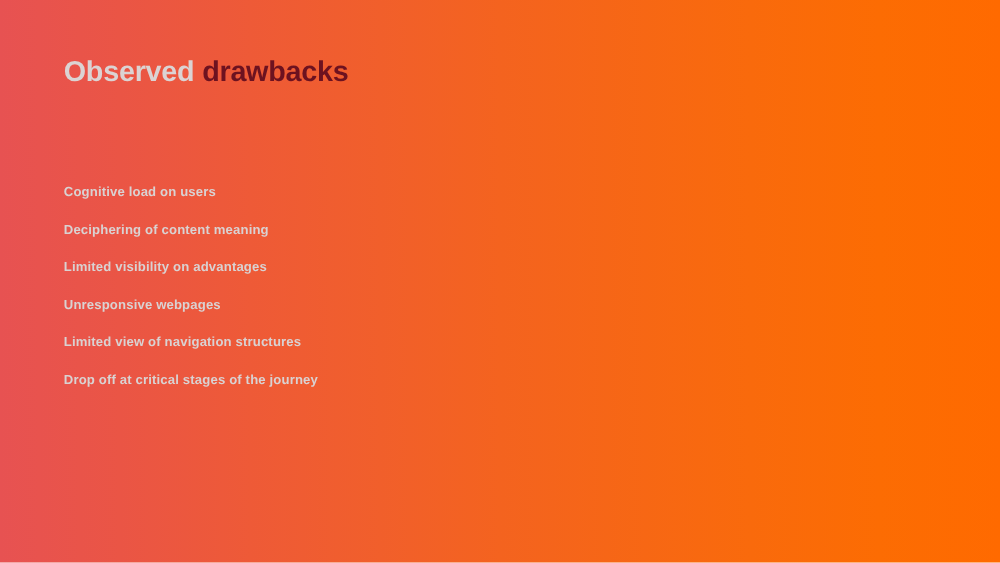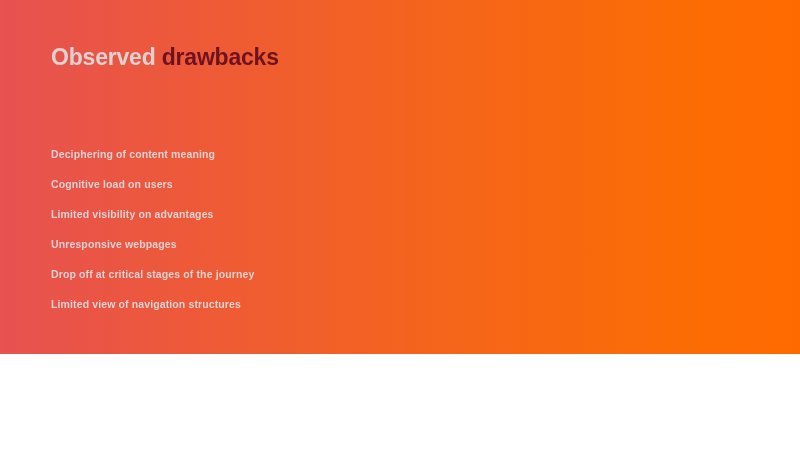--- a/index.html
+++ b/index.html
@@ -12,21 +12,21 @@
     width: 800px;
     height: 450px;
     overflow: hidden;
     font-family: "Liberation Sans", sans-serif;
     background: #ffffff;
   }
 
   .slide {
     position: relative;
     width: 800px;
-    height: 354px;
+    height: 450px;
     box-sizing: border-box;
     background: linear-gradient(
         90deg,
         #e75252 0%,
         #ea5545 12%,
         #ee5a37 25%,
         #f15f2b 38%,
         #f4631f 50%,
         #f96a0c 75%,
         #fc6c03 88%,
@@ -82,21 +82,21 @@
 </head>
 <body>
 
 <div class="slide">
 
   <h1 class="slide-title">
     <span class="title-line"><span>Observed </span><span class="title-emphasis">drawbacks</span></span>
   </h1>
 
   <ul class="drawback-list">
+    <li class="drawback-item">Cognitive load on users</li>
     <li class="drawback-item">Deciphering of content meaning</li>
-    <li class="drawback-item">Cognitive load on users</li>
     <li class="drawback-item">Limited visibility on advantages</li>
     <li class="drawback-item">Unresponsive webpages</li>
+    <li class="drawback-item">Limited view of navigation structures</li>
     <li class="drawback-item">Drop off at critical stages of the journey</li>
-    <li class="drawback-item">Limited view of navigation structures</li>
   </ul>
 
 </div>
 
 </body></html>

